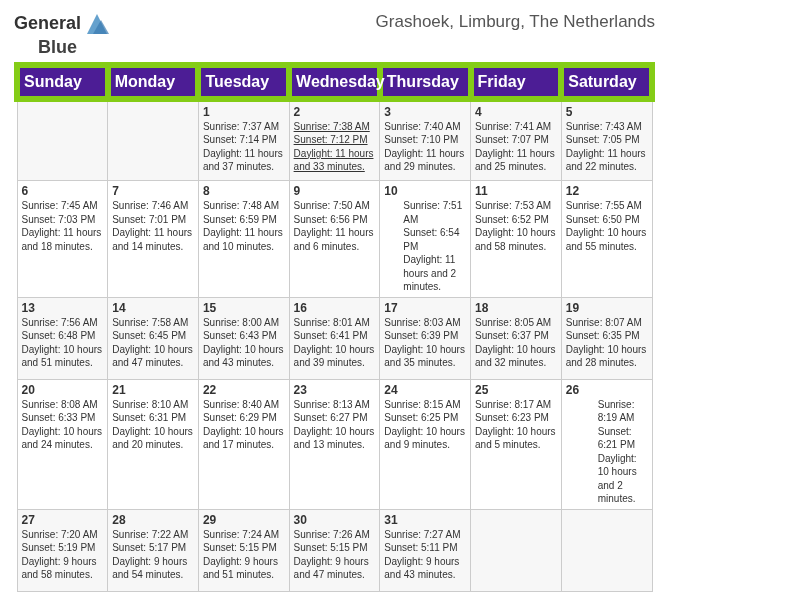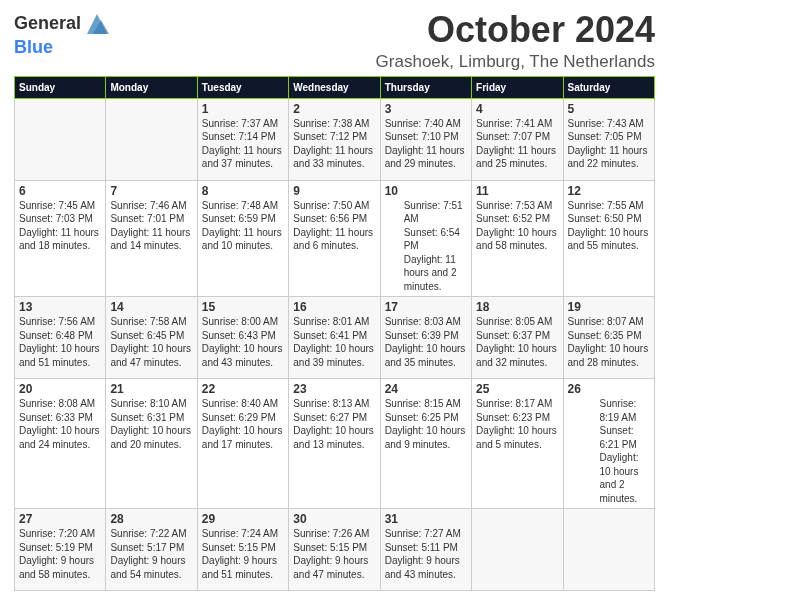--- a/index.html
+++ b/index.html
@@ -49,27 +49,27 @@
       font-size: 17px;
       color: #555;
       margin-top: 2px;
     }
     table {
       width: 100%;
       border-collapse: collapse;
       table-layout: fixed;
     }
     thead tr th {
-      background-color: #0f172a;
+      background-color: #4c1d95;
       color: #fff;
-      font-size: 10px;
+      font-size: 16px;
       font-weight: bold;
       padding: 5px 4px;
       text-align: left;
-      border: 1px solid #84cc16;
+      border: 6px solid #84cc16;
     }
     tbody tr td {
       border: 1px solid #ccc;
       vertical-align: top;
       font-size: 10px;
       color: #333;
       padding: 3px 4px;
       height: 82px;
     }
     tbody tr:nth-child(odd) td {
@@ -100,25 +100,24 @@
   <div class="header-row">
     <div class="logo">
       <div>
         <div style="display:flex;align-items:center;">
           <span class="logo-text">General</span>
           <svg class="logo-icon" viewBox="0 0 28 28">
             <polygon points="4,24 14,4 24,24" fill="#4a90c4" opacity="0.85"></polygon>
             <polygon points="10,24 18,10 26,24" fill="#3a7ab0" opacity="0.7"></polygon>
           </svg>
         </div>
-        <span class="logo-text" style="color:#3b82f6;">Blue</span>
+        <span class="logo-text" style="color:#404040;margin-left:24px;">Blue</span>
       </div>
     </div>
     <div class="title-block">
-      <div class="month-title">October 2024</div>
       <div class="location-title">Grashoek, Limburg, The Netherlands</div>
     </div>
   </div>
 
   <table>
     <thead>
       <tr>
       <th>Sunday</th>
           <th>Monday</th>
           <th>Tuesday</th>
@@ -133,21 +132,21 @@
           <td class="empty-cell"></td>
           <td class="empty-cell"></td>
           <td>
             <span class="day-num">1</span>
             <div class="cell-info" style="white-space: pre-line;">Sunrise: 7:37 AM
 Sunset: 7:14 PM
 Daylight: 11 hours and 37 minutes.</div>
           </td>
           <td>
             <span class="day-num">2</span>
-            <div class="cell-info" style="white-space: pre-line;">Sunrise: 7:38 AM
+            <div class="cell-info" style="white-space: pre-line; text-decoration: underline;">Sunrise: 7:38 AM
 Sunset: 7:12 PM
 Daylight: 11 hours and 33 minutes.</div>
           </td>
           <td>
             <span class="day-num">3</span>
             <div class="cell-info" style="white-space: pre-line;">Sunrise: 7:40 AM
 Sunset: 7:10 PM
 Daylight: 11 hours and 29 minutes.</div>
           </td>
           <td>

